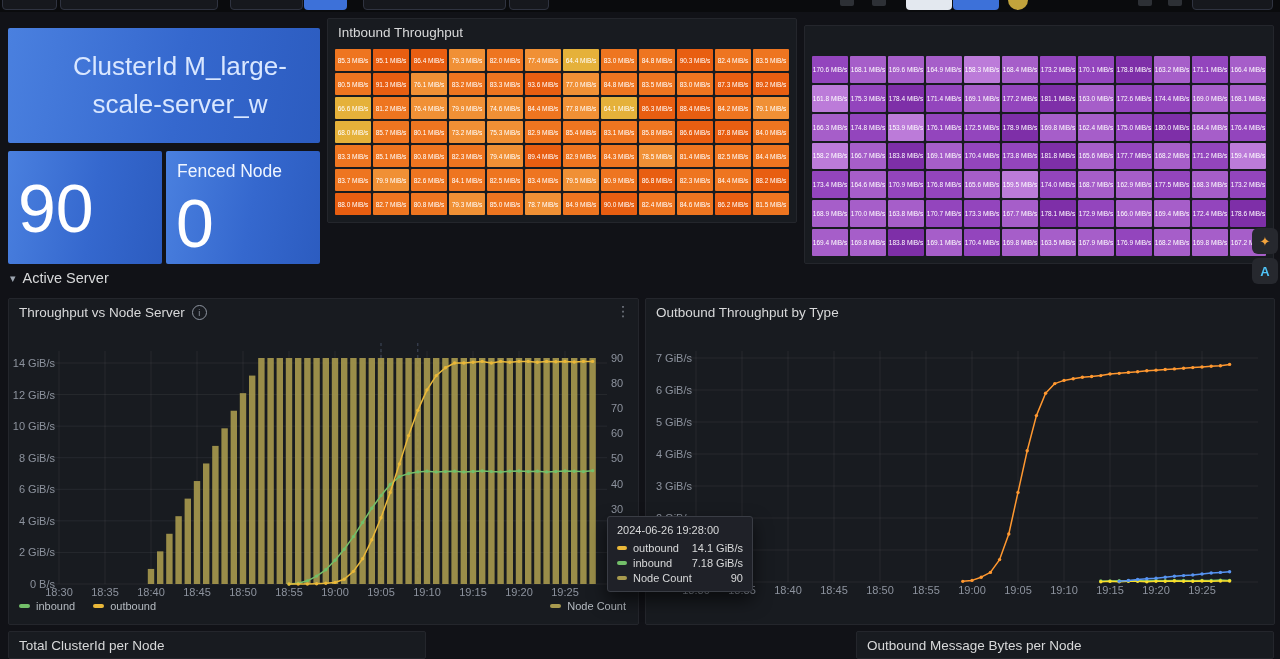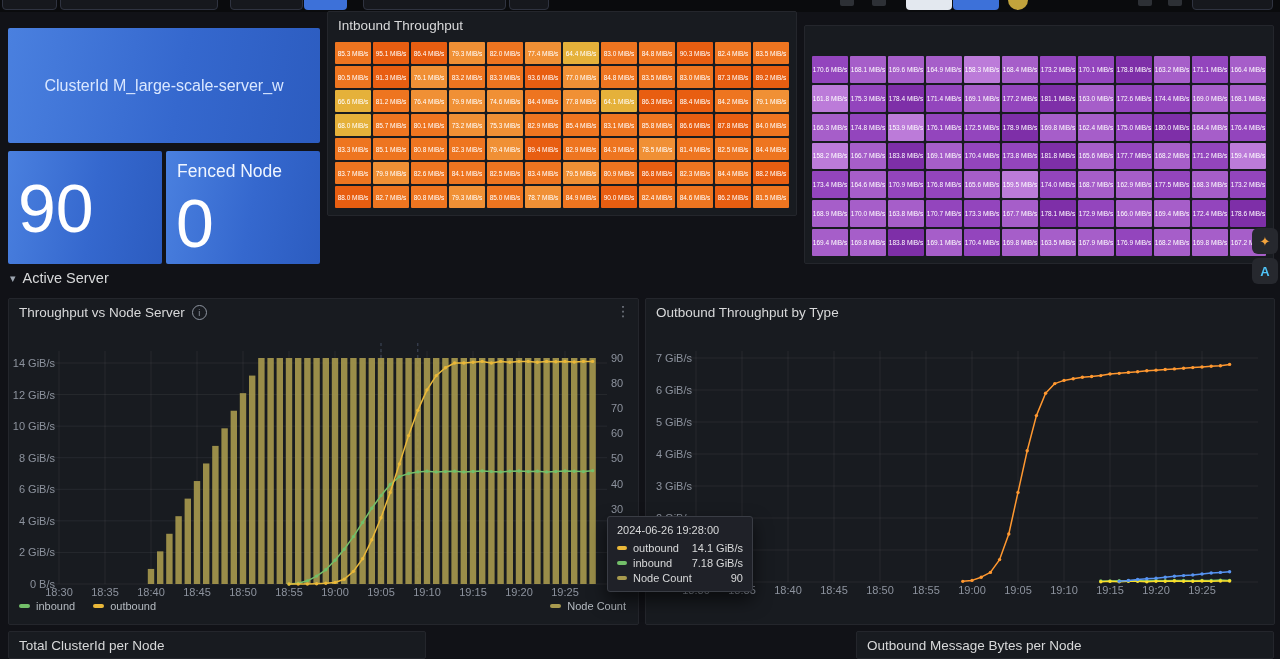--- a/index.html
+++ b/index.html
@@ -9,22 +9,22 @@
   .topbar{position:absolute;left:0;top:0;width:1280px;height:12px;background:#0A0B0D;overflow:hidden;}
   .tb-box,.tb-btn{position:absolute;top:-16px;height:26px;background:#16181D;border:1px solid #2F3340;border-radius:4px;box-sizing:border-box;}
   .tb-blue{position:absolute;top:-16px;height:26px;background:#3D71D9;border-radius:4px;}
   .tb-white{position:absolute;top:-16px;height:26px;background:#E3E8EF;border-radius:4px;}
   .tb-avatar{position:absolute;top:-10px;width:20px;height:20px;border-radius:50%;background:#C2A33C;}
   .tb-icon{position:absolute;top:-6px;width:14px;height:12px;background:#34373D;border-radius:2px;opacity:.85;}
   
   .panel{position:absolute;background:#181B20;border:1px solid #24262C;border-radius:2px;box-sizing:border-box;}
   .panel-title{font-size:13.5px;font-weight:500;color:#D8D9DA;padding:6px 10px 0 10px;white-space:nowrap;overflow:hidden;display:flex;align-items:center;}
   .stat-blue{background:linear-gradient(100deg,#4A80DF 0%,#3568CE 55%,#2C5CC0 100%);border:none;}
-  .cluster-text{display:flex;align-items:center;justify-content:center;height:100%;text-align:center;
-                font-size:16px;line-height:1.45;color:#D9E7FF;}
+  .cluster-text{display:flex;align-items:center;justify-content:flex-end;height:100%;text-align:center;
+                font-size:26px;line-height:1.45;color:#D9E7FF;}
   .cluster-text span{display:block;max-width:280px;}
   .stat{display:flex;flex-direction:column;}
   .stat-label{font-size:17.5px;color:#EFF5FF;padding:10px 0 0 11px;}
   .stat-value{flex:1;display:flex;align-items:center;padding-left:10px;font-size:68px;color:#FFFFFF;}
   
   .hm-grid{position:absolute;left:7px;right:7px;top:30px;bottom:7px;display:grid;
            grid-template-columns:repeat(12,1fr);grid-template-rows:repeat(7,1fr);gap:2px;}
   .hm-cell{display:flex;align-items:center;justify-content:center;font-size:6.5px;color:#FFFFFF;
            border-radius:1px;white-space:nowrap;overflow:hidden;}
   
@@ -80,21 +80,21 @@
   </div>
 
   <div class="panel stat-blue stat" style="left:8px;top:151px;width:154px;height:113px">
     <div class="stat-value">90</div>
   </div>
   <div class="panel stat-blue stat" style="left:166px;top:151px;width:154px;height:113px">
     <div class="stat-label">Fenced Node</div>
     <div class="stat-value">0</div>
   </div>
 
-  <div class="panel" style="left:327px;top:11px;width:470px;height:205px">
+  <div class="panel" style="left:327px;top:18px;width:470px;height:205px">
     <div class="panel-title">Intbound Throughput</div>
     <div class="hm-grid">
         <div class="hm-cell" style="background: rgb(238, 117, 32);">85.3 MiB/s</div>
         <div class="hm-cell" style="background: rgb(232, 94, 17);">95.1 MiB/s</div>
         <div class="hm-cell" style="background: rgb(232, 94, 17);">86.4 MiB/s</div>
         <div class="hm-cell" style="background: rgb(240, 144, 53);">79.3 MiB/s</div>
         <div class="hm-cell" style="background: rgb(238, 117, 32);">82.0 MiB/s</div>
         <div class="hm-cell" style="background: rgb(240, 144, 53);">77.4 MiB/s</div>
         <div class="hm-cell" style="background: rgb(229, 177, 58);">64.4 MiB/s</div>
         <div class="hm-cell" style="background: rgb(238, 117, 32);">83.0 MiB/s</div>

